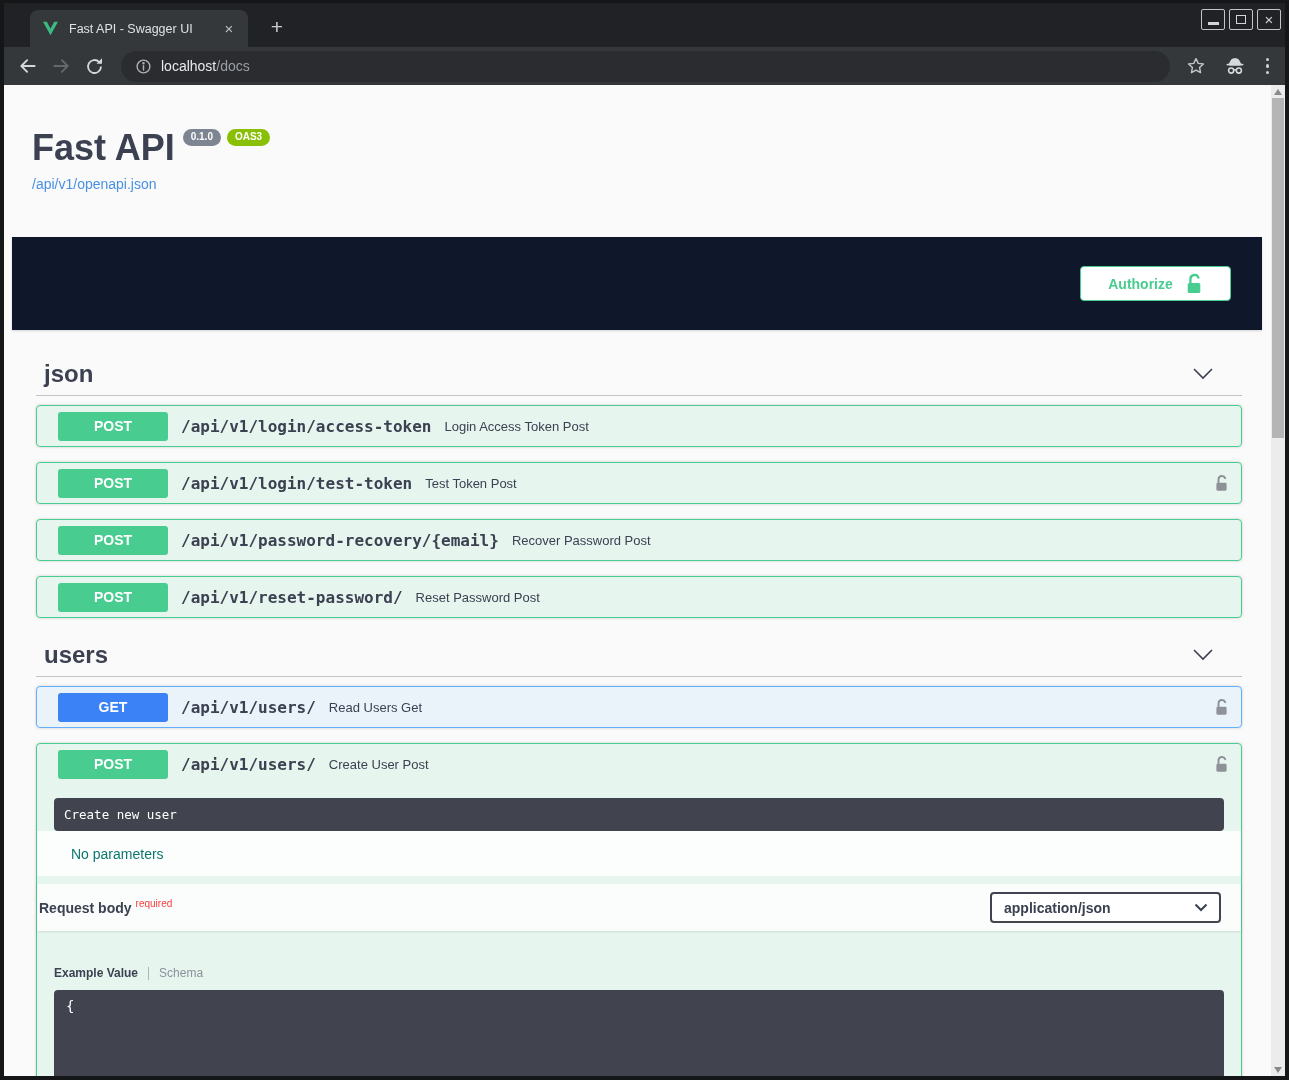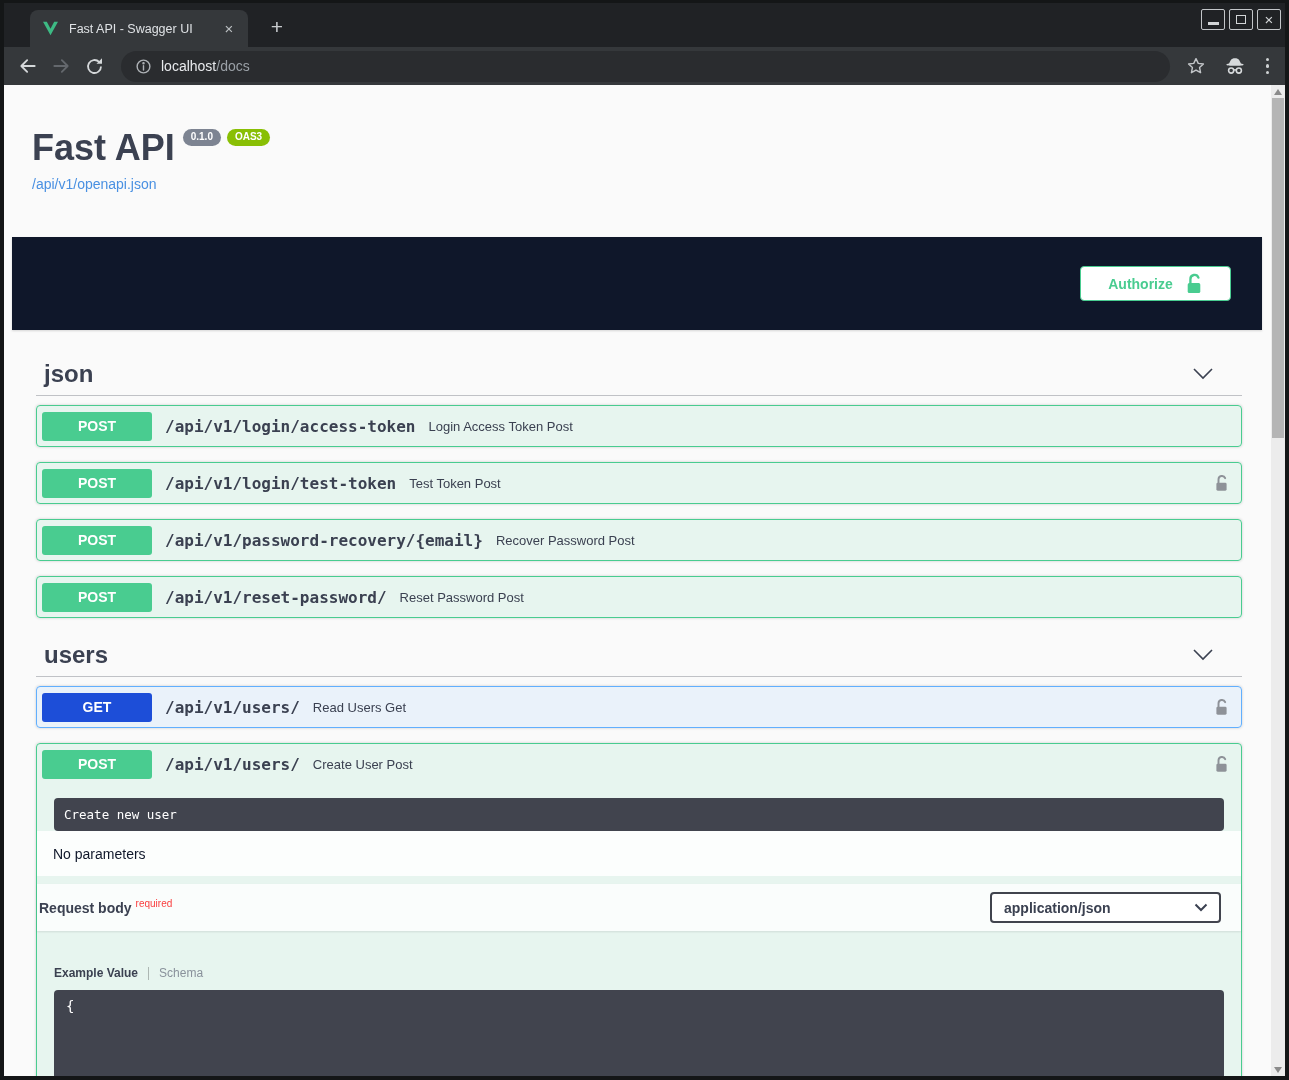--- a/index.html
+++ b/index.html
@@ -66,40 +66,40 @@
                 display:flex; align-items:center; justify-content:space-between; padding:0 28px 0 8px; }
   .tag-header:first-of-type { margin-top:22px; }
   .tag-name { font-size:24px; font-weight:700; color:#3b4151; }
   .tag-chevron { display:flex; align-items:center; }
 
   .opblock { border:1px solid #49cc90; border-radius:4px; background:rgba(73,204,144,.1);
              box-shadow:0 0 3px rgba(0,0,0,.19); margin-top:9px; margin-bottom:15px; }
   .opblock.get-block { border-color:#61affe; background:rgba(97,175,254,.1); }
   .op-summary { height:40px; display:flex; align-items:center; padding:0 12px 0 5px; }
   .method-badge { min-width:110px; height:29px; border-radius:3px; background:#49cc90; color:#fff;
-                  font-size:14px; font-weight:700; display:flex; align-items:center; justify-content:center; }
-  .method-badge.get { background:#1d4ed8; }
+                  font-size:14px; font-weight:700; display:flex; align-items:center; justify-content:center;margin-left:16px; }
+  .method-badge.get { background:#3b82f6; }
   .op-path { font-family:"DejaVu Sans Mono", monospace; font-weight:700; font-size:16px; color:#3b4151; margin-left:13px; }
   .op-desc { font-size:13px; color:#3b4151; margin-left:13px; }
   .op-lock { margin-left:auto; display:flex; align-items:center; }
 
   
   .opblock.is-open { margin-bottom:0; }
   .op-description { margin:14px 17px 0; height:33px; background:#41444e; border-radius:4px;
                     display:flex; align-items:center; padding:14px 10px; color:#fff;
                     font-family:"DejaVu Sans Mono", monospace; font-size:12.5px; }
   .section-header { margin-top:23px; height:48px; background:rgba(255,255,255,.8);
                     box-shadow:0 1px 2px rgba(0,0,0,.1); display:flex; align-items:center;
                     justify-content:space-between; padding:0 20px 0 17px; }
   .params-title { position:relative; font-size:14px; font-weight:700; color:#3b4151; padding:6px 0; }
   .params-title::after { content:""; position:absolute; left:0; right:0; bottom:-7px; height:4px; background:#49cc90; }
   .tryout-btn { width:108px; height:31px; border:2px solid #888; border-radius:4px; background:#fff;
                 font-size:14px; font-weight:700; color:#3b4151; font-family:"Liberation Sans", sans-serif; }
   .no-params { height:45px; background:rgba(255,255,255,.85); display:flex; align-items:center;
-               padding-left:16px; font-size:14px; color:#0f172a; margin-bottom:8px; }
+               padding-left:34px; font-size:14px; color:#0f766e; margin-bottom:8px; }
   .reqbody-header { height:47px; background:rgba(255,255,255,.8); box-shadow:0 1px 2px rgba(0,0,0,.1);
                     display:flex; align-items:center; justify-content:space-between; padding:0 20px 0 2px; }
   .reqbody-label { font-size:14px; font-weight:700; color:#3b4151; }
   .required-flag { color:#f93e3e; font-size:10px; position:relative; top:-6px; margin-left:4px; font-weight:400; }
   .media-select { width:231px; height:31px; border:2px solid #41444e; border-radius:4px; background:#fff;
                   display:flex; align-items:center; justify-content:space-between; padding:0 11px 0 12px;
                   font-size:14px; font-weight:700; color:#3b4151; }
   .model-tabs { margin:35px 0 0 17px; display:flex; align-items:center; gap:10px; }
   .tab-example { font-size:12px; font-weight:700; color:#3b4151; }
   .tab-divider { width:1px; height:13px; background:rgba(0,0,0,.25); }

